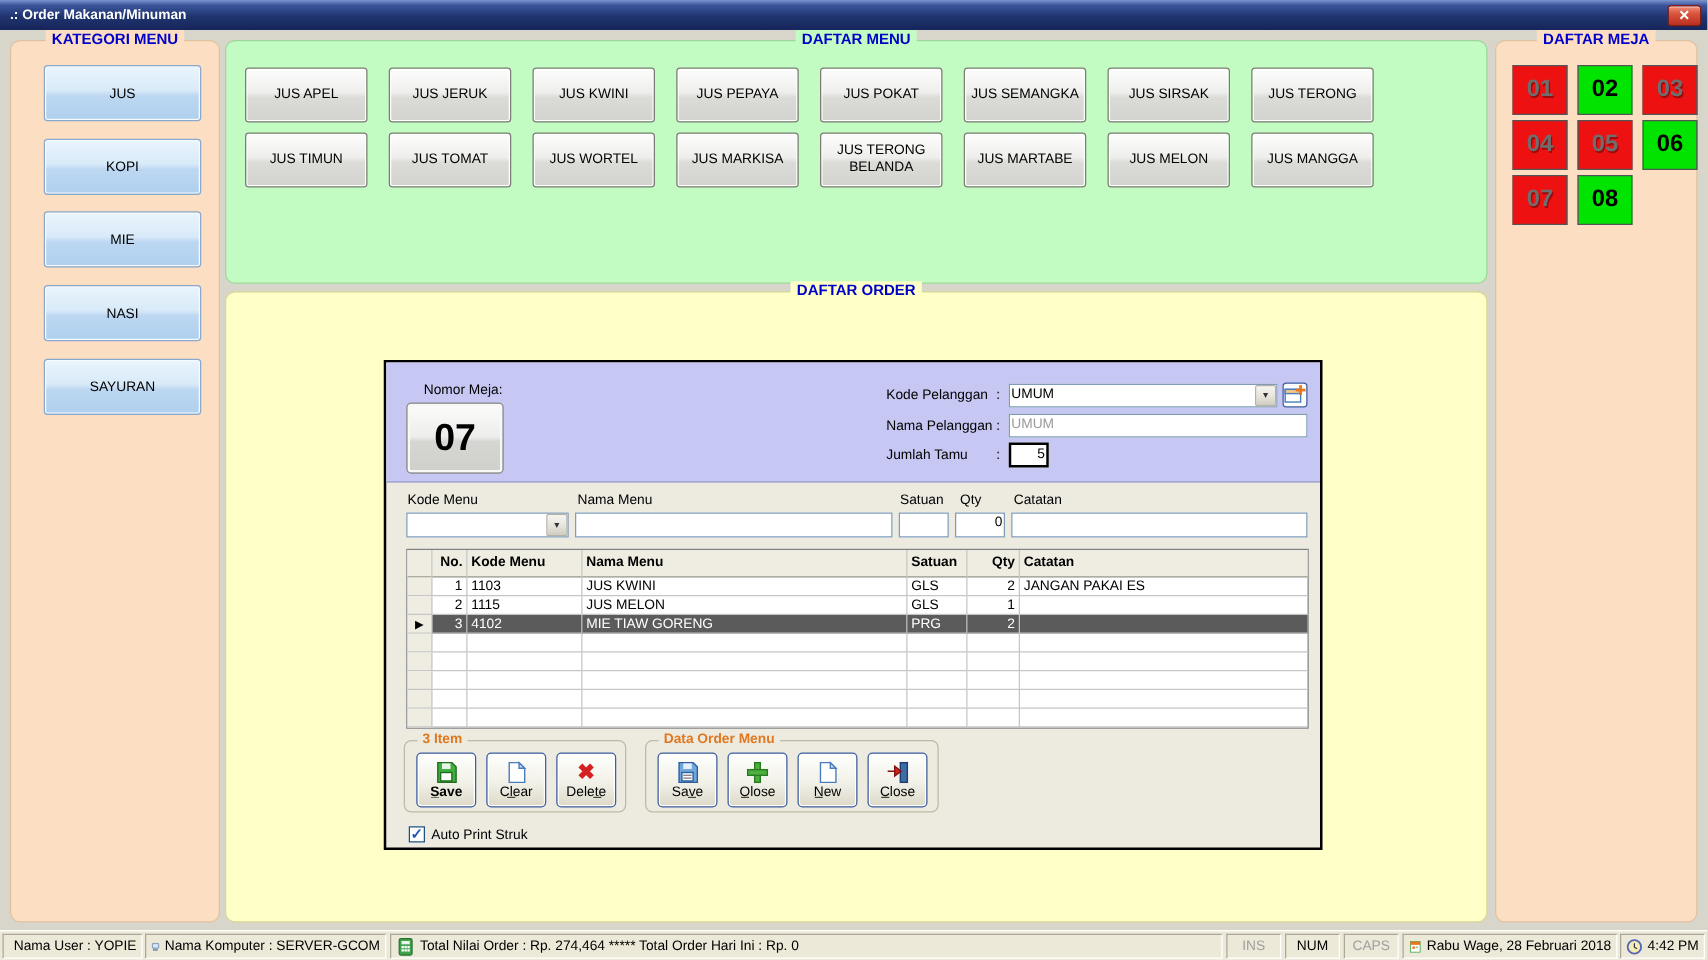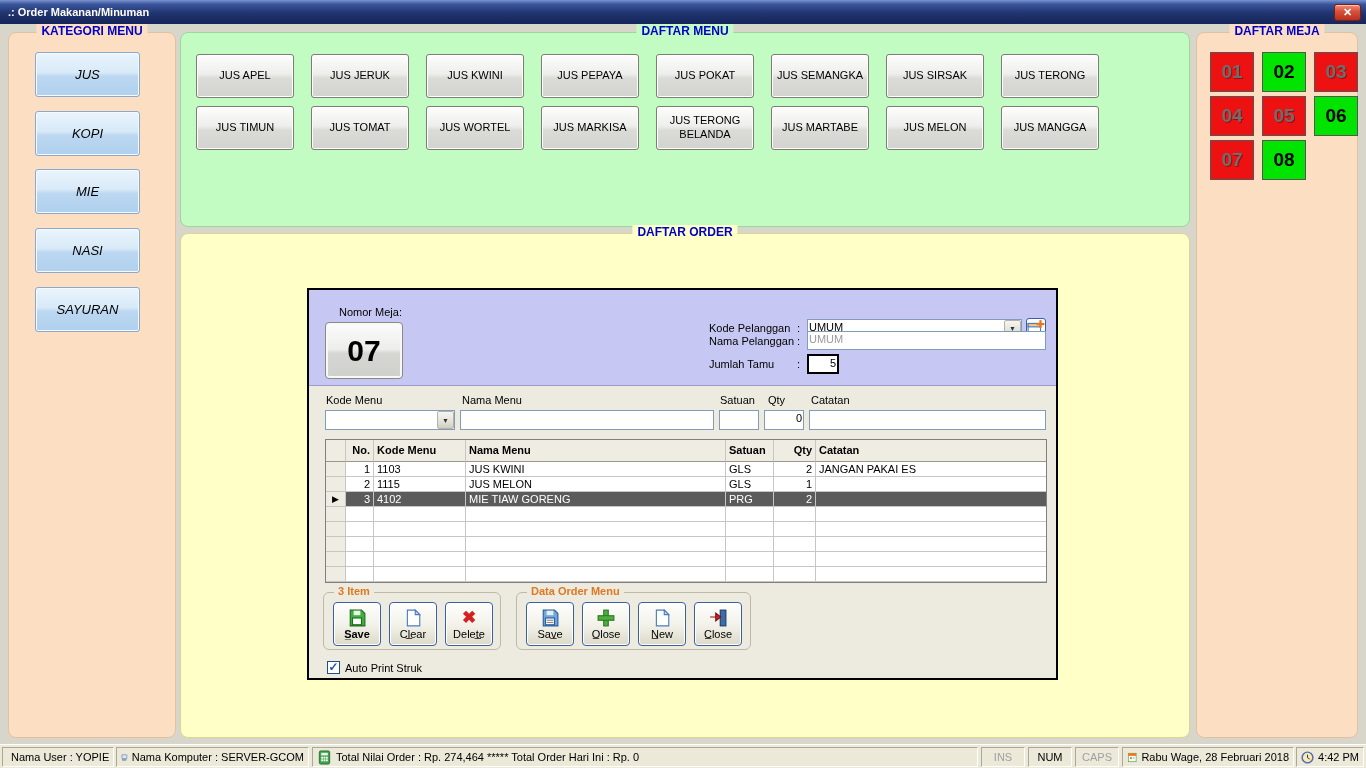--- a/index.html
+++ b/index.html
@@ -21,23 +21,23 @@
   .panel-peach { background:#FCDFC2; border-color:#E0C2A0; }
   .panel-green { background:#C3FCC3; border-color:#9BD89B; }
   .panel-yellow{ background:#FFFFC8; border-color:#D8D894; }
   .legend { position:absolute; top:-9px; left:50%; transform:translateX(-50%);
     padding:0 5px; font-weight:bold; font-size:12px; color:#0000C8; white-space:nowrap; }
   .legend.peach { background:#FCDFC2; }
   .legend.green { background:#C3FCC3; }
   .legend.yellow{ background:#FFFFC8; }
 
   
-  .btn-cat { position:absolute; width:105px; height:45px; border:1px solid #8AA9CC; border-radius:3px;
+  .btn-cat { position:absolute; width:126px; height:45px; border:1px solid #8AA9CC; border-radius:3px;
     background:linear-gradient(180deg,#EAF4FC 0%,#D8EAF8 45%,#BCD7F1 55%,#AFD0EE 100%);
-    display:flex; align-items:center; justify-content:center; font-size:13px; box-shadow:inset 0 0 0 1px #F4FAFE;font-style:italic; }
+    display:flex; align-items:center; justify-content:center; font-size:11px; box-shadow:inset 0 0 0 1px #F4FAFE; }
   .btn-menu { position:absolute; width:98px; height:44px; border:1px solid #7D7D75; border-radius:3px;
     background:linear-gradient(180deg,#FDFDFD 0%,#EEEEEC 45%,#DBDBD7 55%,#D2D2CE 100%);
     display:flex; align-items:center; justify-content:center; text-align:center; font-size:11px;
     box-shadow:inset 0 0 0 1px #FFF; line-height:1.25; padding:2px; }
 
   
   .tile { position:absolute; width:44px; height:40px; display:flex; align-items:center; justify-content:center;
     font-weight:bold; font-size:19px; border:1px solid #555; }
   .tile.occupied { background:#EE1111; color:#6E6E6E; text-shadow:1px 1px 0 rgba(0,0,0,.35); }
   .tile.free { background:#00E400; color:#000; }
@@ -161,21 +161,21 @@
 <div class="panel panel-yellow" style="left:180px; top:233px; width:1010px; height:505px;">
   <span class="legend yellow">DAFTAR ORDER</span>
 </div>
 
 <div class="order-box">
   <div class="order-head"></div>
 
   <div class="lbl" style="left:30px; top:16px;">Nomor Meja:</div>
   <div class="meja-btn">07</div>
 
-  <div class="frow" style="left:400px; top:28px; width:340px;">
+  <div class="frow" style="left:400px; top:16px; width:340px;">
     <span class="fl">Kode Pelanggan</span>
     <span class="colon">:</span>
     <div class="combo" style="width:215px;">
       <div class="field cfield" style="width:215px;">UMUM</div>
       <div class="combo-arrow">▼</div>
     </div>
     <div class="mini-btn">
       <svg class="ic" width="16" height="16" viewBox="0 0 16 16">
         <rect x="1" y="4" width="11" height="9" fill="#FFFFFF" stroke="#4A7DBE"></rect>
         <rect x="1" y="4" width="11" height="3" fill="#F5C889" stroke="#4A7DBE"></rect>

